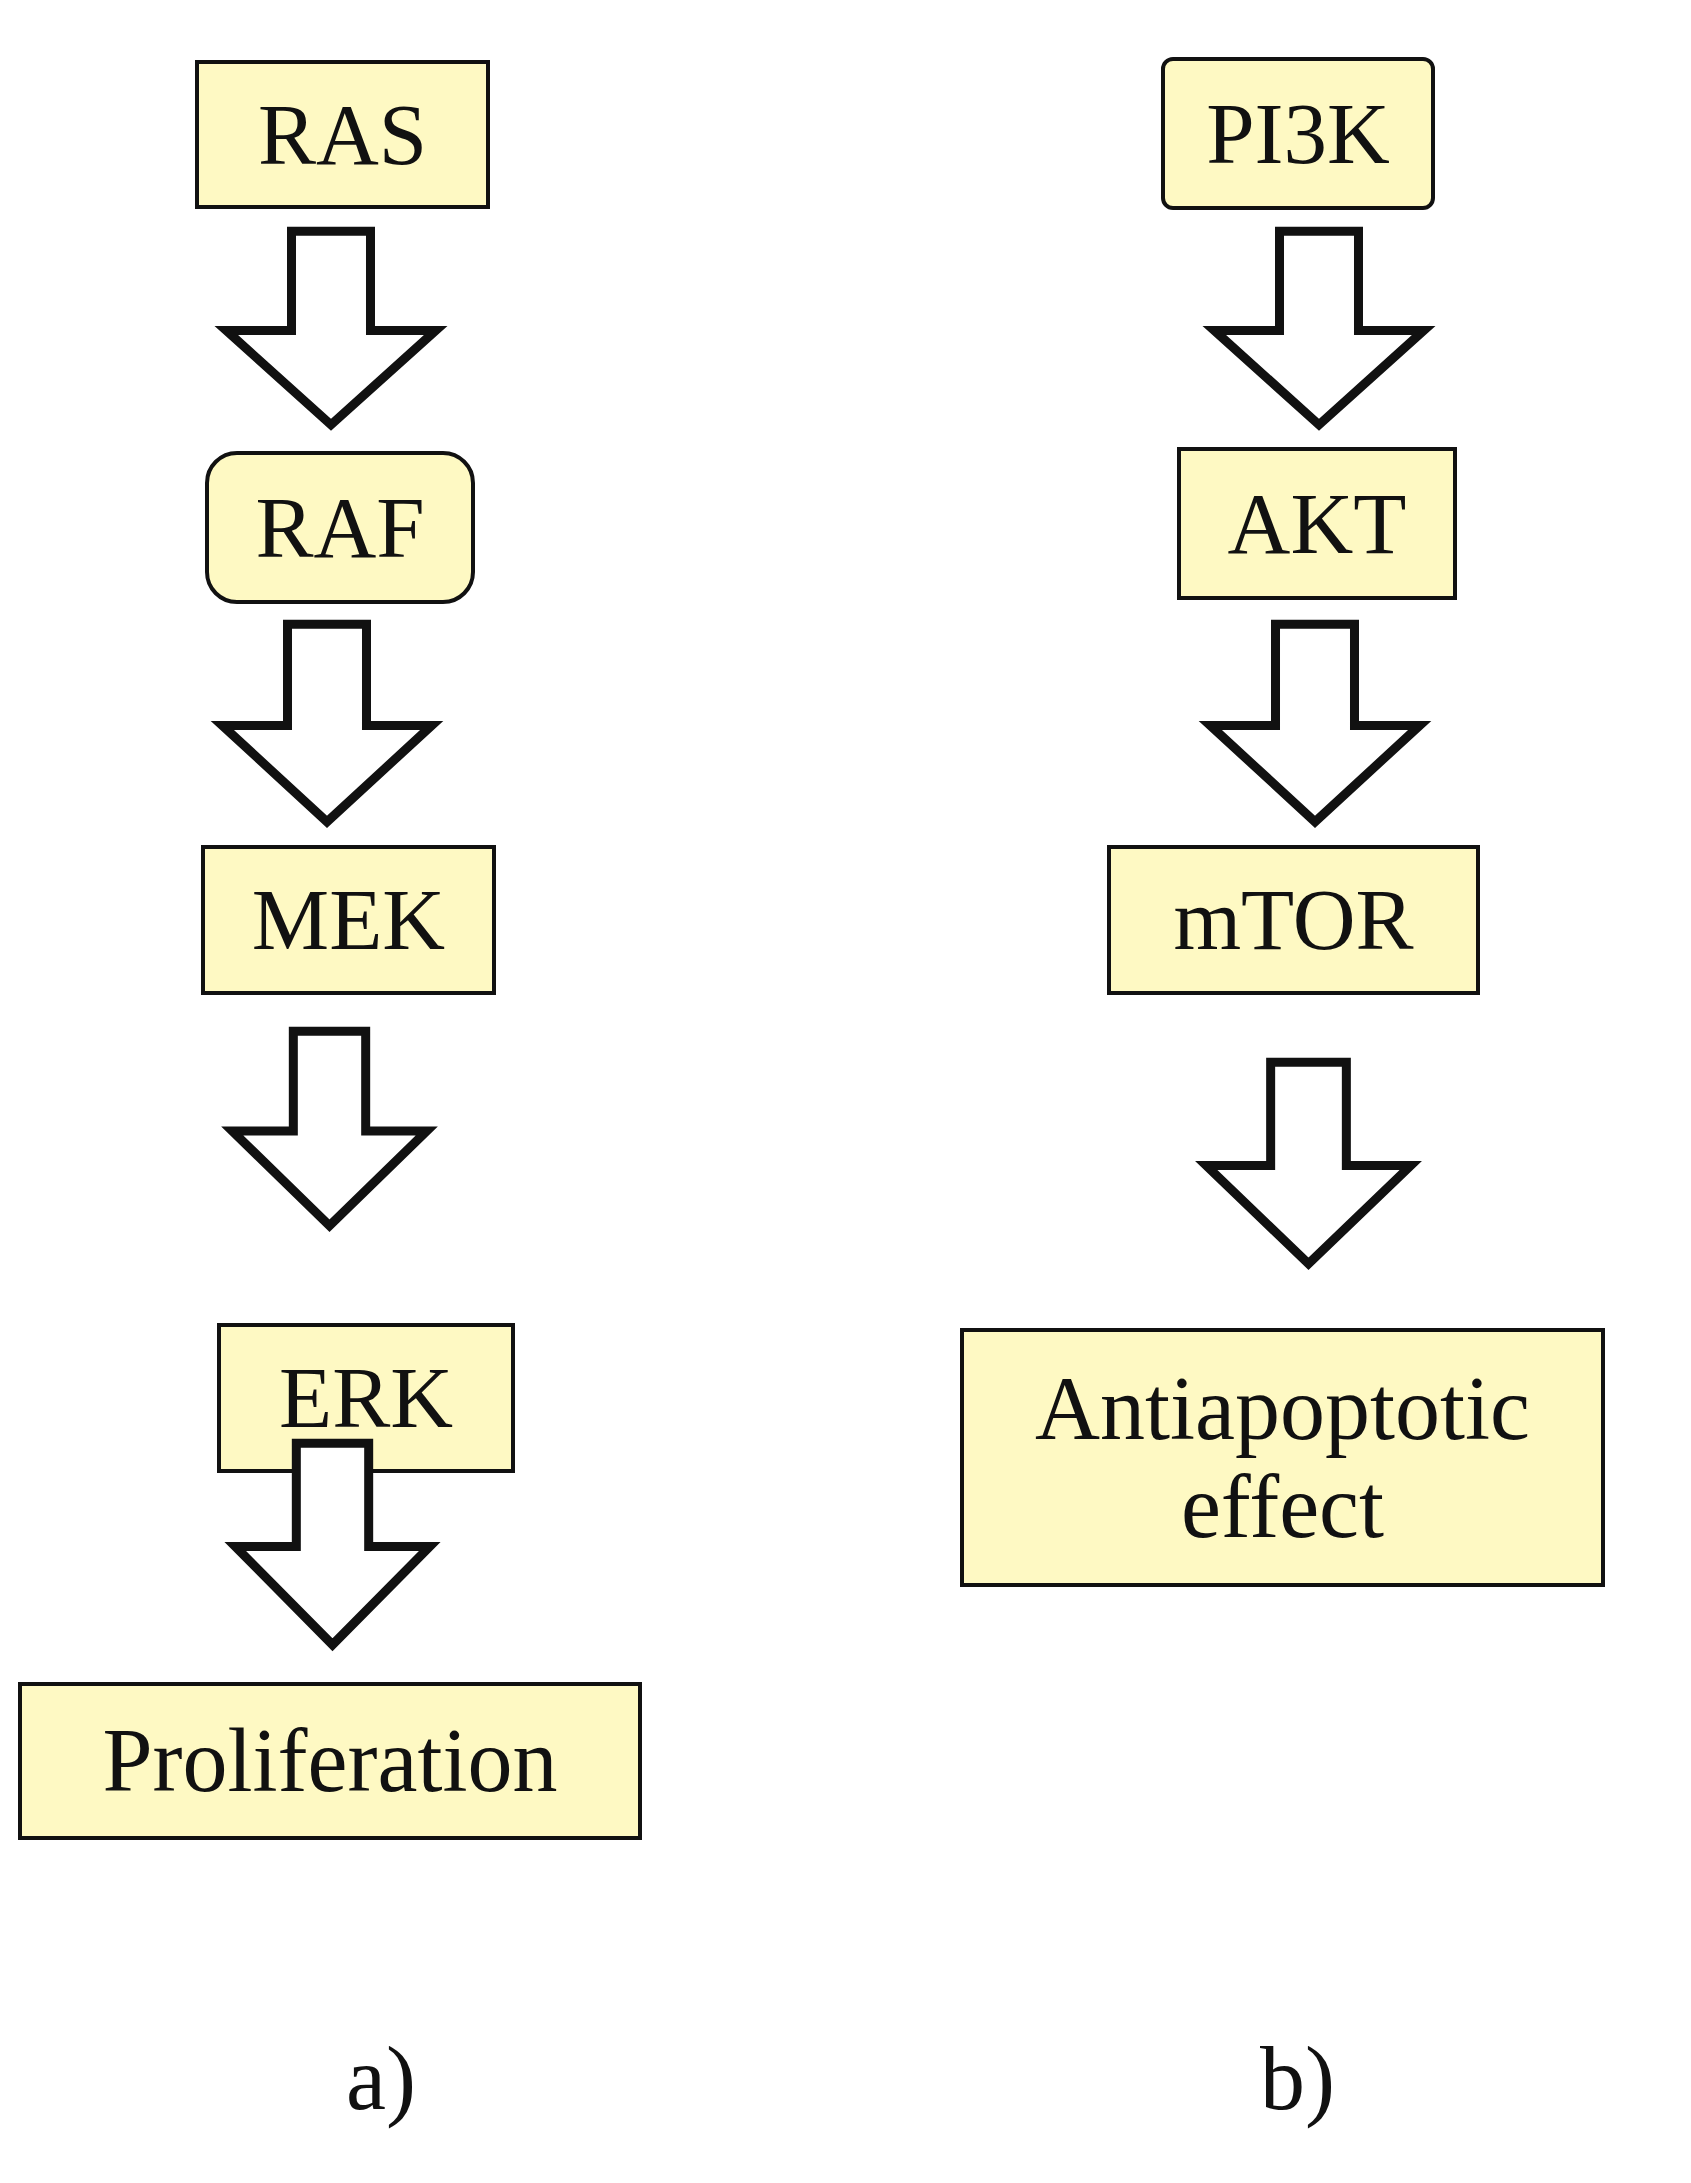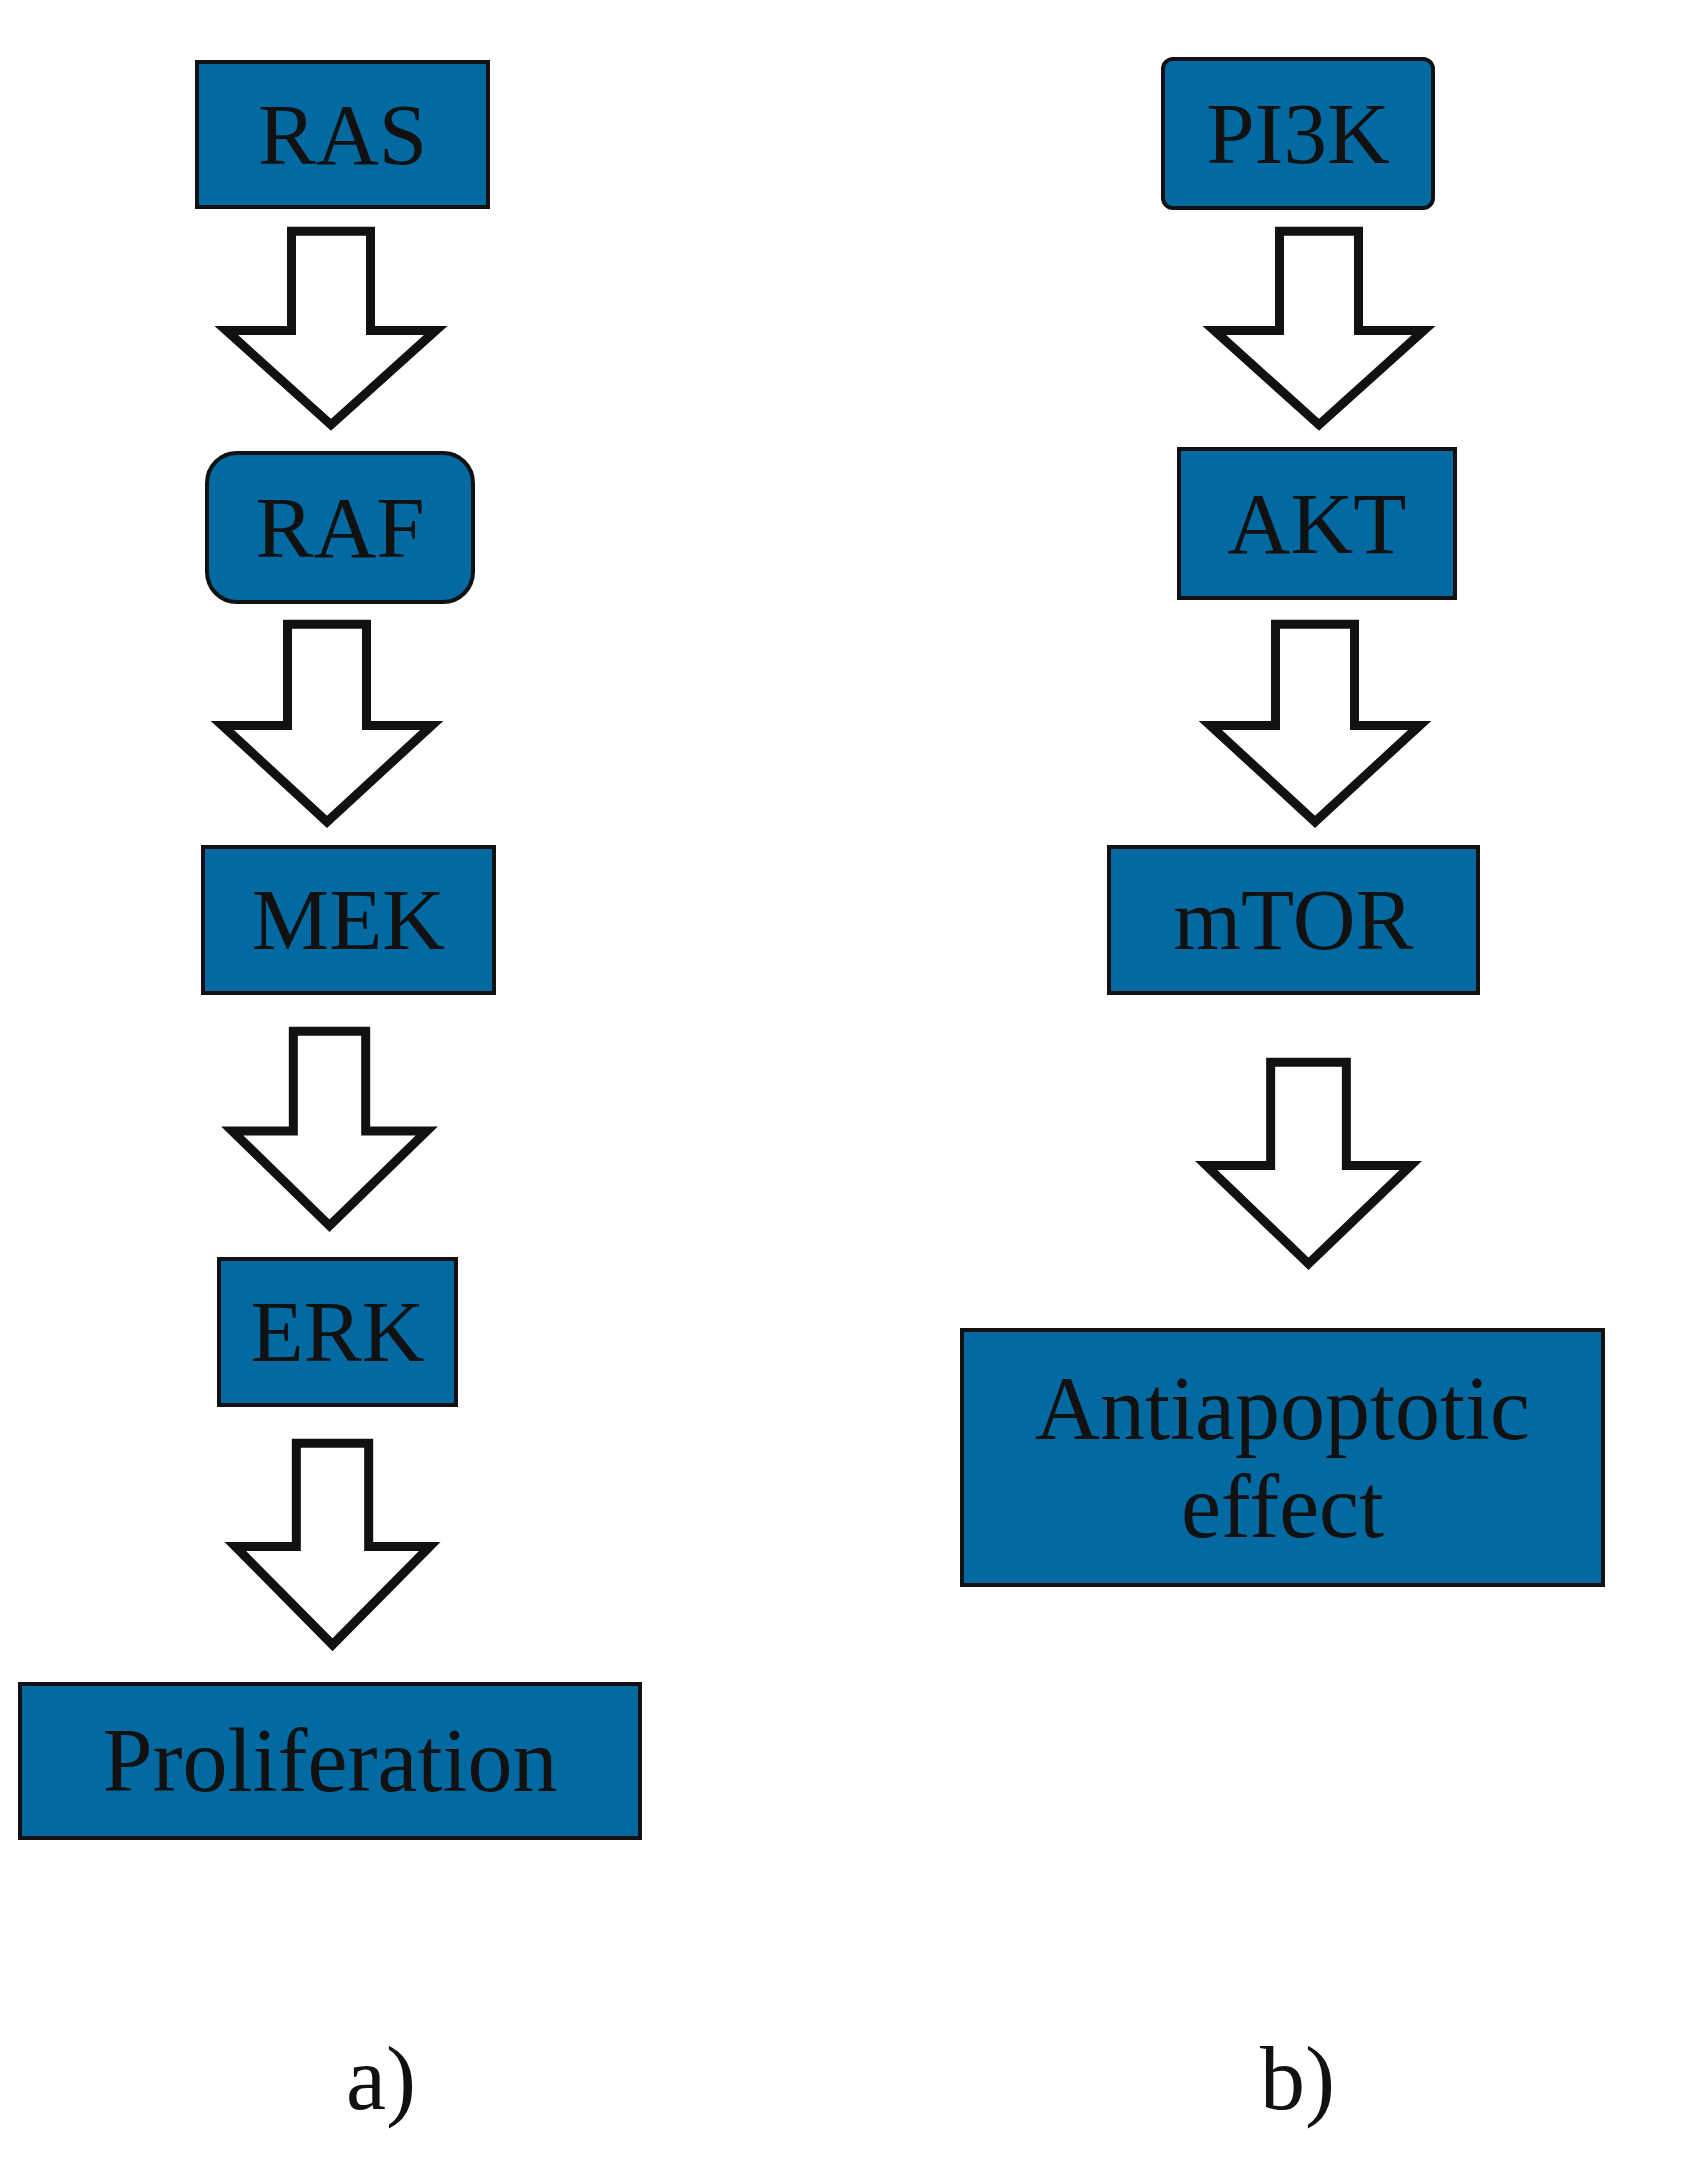--- a/index.html
+++ b/index.html
@@ -13,21 +13,21 @@
     height: 2183px;
     background: #ffffff;
     overflow: hidden;
     font-family: "Liberation Serif", "DejaVu Serif", serif;
     color: #000000;
   }
   .node-box {
     position: absolute;
     box-sizing: border-box;
     border: 4px solid #111111;
-    background: #0369a1;
+    background: #fef9c3;
     display: flex;
     align-items: center;
     justify-content: center;
     text-align: center;
     line-height: 1.08;
     color: #111111;
   }
   .node-label {
     display: block;
     width: 100%;
@@ -57,21 +57,21 @@
     white-space: nowrap;
   }
 
   
   #box-ras           { left: 195px;  top: 60px;   width: 295px; height: 149px; font-size: 87px; }
   #arrow-ras-raf     { left: 223px;  top: 228px;  width: 216px; height: 200px; }
   #box-raf           { left: 205px;  top: 451px;  width: 270px; height: 153px; font-size: 87px; border-radius: 32px; }
   #arrow-raf-mek     { left: 219px;  top: 621px;  width: 216px; height: 204px; }
   #box-mek           { left: 201px;  top: 845px; width: 295px; height: 150px; font-size: 87px; }
   #arrow-mek-erk     { left: 229px;  top: 1028px; width: 201px; height: 201px; }
-  #box-erk           { left: 217px;  top: 1257px; width: 241px; height: 150px; font-size: 87px; }
+  #box-erk           { left: 217px;  top: 1323px; width: 298px; height: 150px; font-size: 87px; }
   #arrow-erk-prolif  { left: 232px;  top: 1440px; width: 201px; height: 208px; }
   #box-proliferation { left: 18px;   top: 1682px; width: 624px; height: 158px; font-size: 90px; }
   #caption-a         { left: 346px;  top: 2034px; }
 
   
   #box-pi3k          { left: 1161px; top: 57px;   width: 274px; height: 153px; font-size: 87px; border-radius: 12px; }
   #arrow-pi3k-akt    { left: 1211px; top: 228px;  width: 216px; height: 200px; }
   #box-akt           { left: 1177px; top: 447px;  width: 280px; height: 153px; font-size: 87px; }
   #arrow-akt-mtor    { left: 1207px; top: 621px;  width: 216px; height: 204px; }
   #box-mtor          { left: 1107px; top: 845px; width: 373px; height: 150px; font-size: 87px; }

